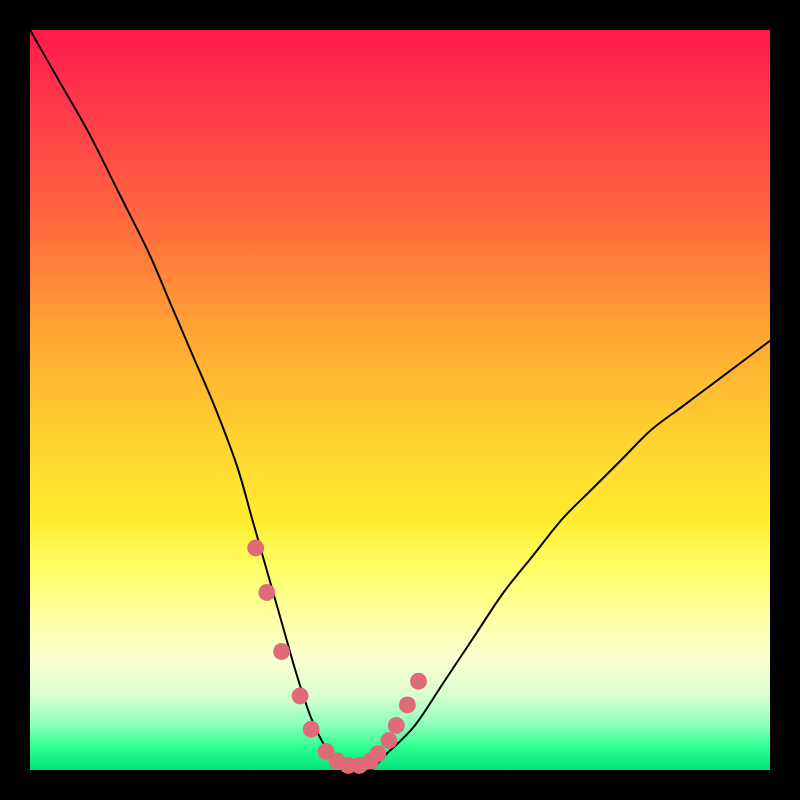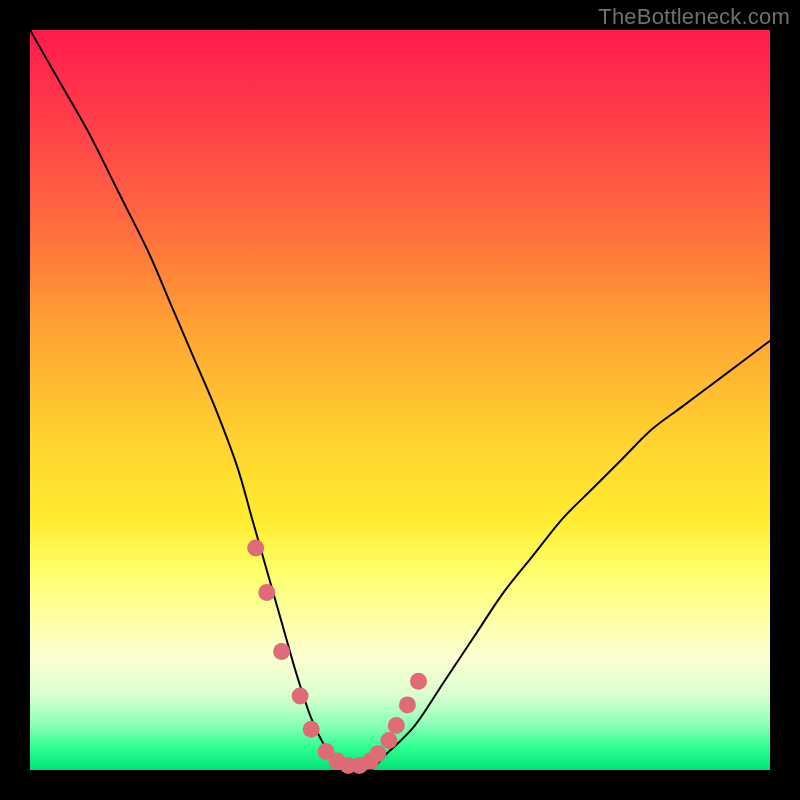--- a/index.html
+++ b/index.html
@@ -56,21 +56,20 @@
     width: 740px;
     height: 740px;
     overflow: visible;
   }
 </style>
 </head>
 <body>
 
 <div class="frame">
 
-  <div class="watermark">TheBottleneck.com</div>
 
   <div class="plot">
     <svg class="curve" viewBox="0 0 740 740" preserveAspectRatio="none">
       <path fill="none" stroke="#000000" stroke-width="2" d="M 0.00 0.00 C 4.93 8.63, 19.73 34.53, 29.60 51.80 C 39.47 69.07, 49.33 85.10, 59.20 103.60 C 69.07 122.10, 78.93 143.07, 88.80 162.80 C 98.67 182.53, 109.77 203.50, 118.40 222.00 C 127.03 240.50, 133.20 256.53, 140.60 273.80 C 148.00 291.07, 155.40 308.33, 162.80 325.60 C 170.20 342.87, 177.60 358.90, 185.00 377.40 C 192.40 395.90, 201.03 418.10, 207.20 436.60 C 213.37 455.10, 217.07 471.13, 222.00 488.40 C 226.93 505.67, 231.87 522.93, 236.80 540.20 C 241.73 557.47, 246.67 574.73, 251.60 592.00 C 256.53 609.27, 261.47 627.77, 266.40 643.80 C 271.33 659.83, 276.27 675.87, 281.20 688.20 C 286.13 700.53, 291.07 710.40, 296.00 717.80 C 300.93 725.20, 305.87 728.90, 310.80 732.60 C 315.73 736.30, 320.67 738.77, 325.60 740.00 C 330.53 741.23, 335.47 742.47, 340.40 740.00 C 345.33 737.53, 347.80 732.60, 355.20 725.20 C 362.60 717.80, 374.93 707.93, 384.80 695.60 C 394.67 683.27, 404.53 666.00, 414.40 651.20 C 424.27 636.40, 434.13 621.60, 444.00 606.80 C 453.87 592.00, 463.73 575.97, 473.60 562.40 C 483.47 548.83, 493.33 537.73, 503.20 525.40 C 513.07 513.07, 522.93 499.50, 532.80 488.40 C 542.67 477.30, 552.53 468.67, 562.40 458.80 C 572.27 448.93, 582.13 439.07, 592.00 429.20 C 601.87 419.33, 611.73 408.23, 621.60 399.60 C 631.47 390.97, 641.33 384.80, 651.20 377.40 C 661.07 370.00, 670.93 362.60, 680.80 355.20 C 690.67 347.80, 700.53 340.40, 710.40 333.00 C 720.27 325.60, 735.07 314.50, 740.00 310.80"></path>
       <g>
           <circle cx="225.70" cy="518.00" r="8.5" fill="#df6b77"></circle>
           <circle cx="236.80" cy="562.40" r="8.5" fill="#df6b77"></circle>
           <circle cx="251.60" cy="621.60" r="8.5" fill="#df6b77"></circle>
           <circle cx="270.10" cy="666.00" r="8.5" fill="#df6b77"></circle>
           <circle cx="281.20" cy="699.30" r="8.5" fill="#df6b77"></circle>

